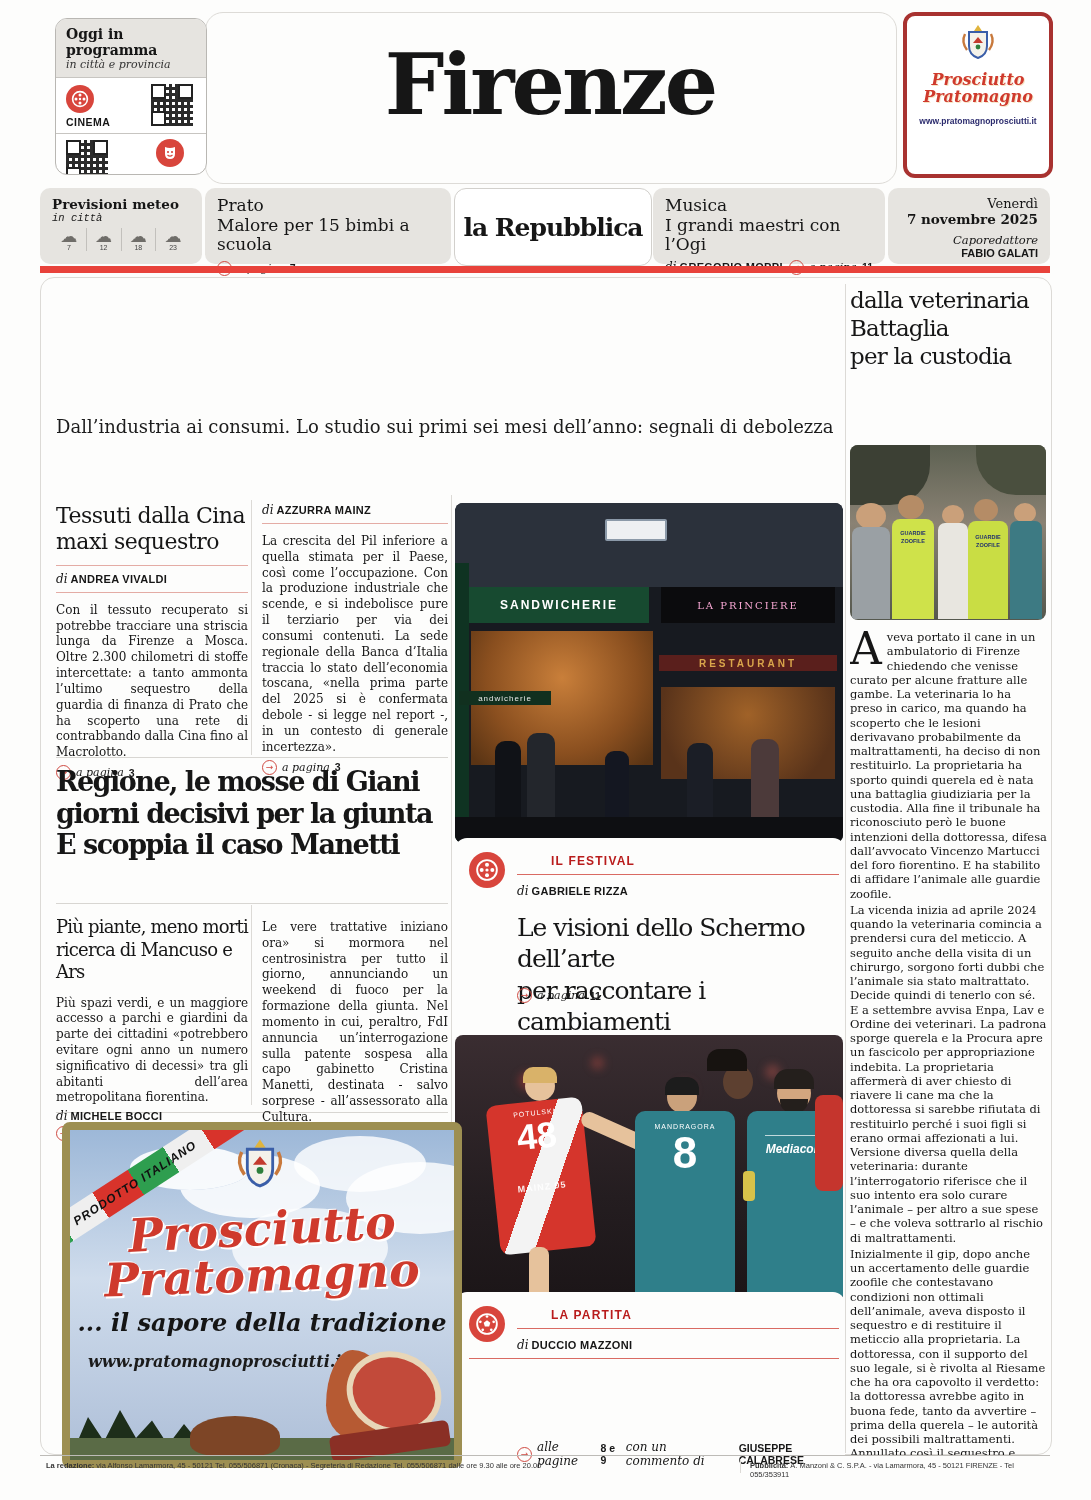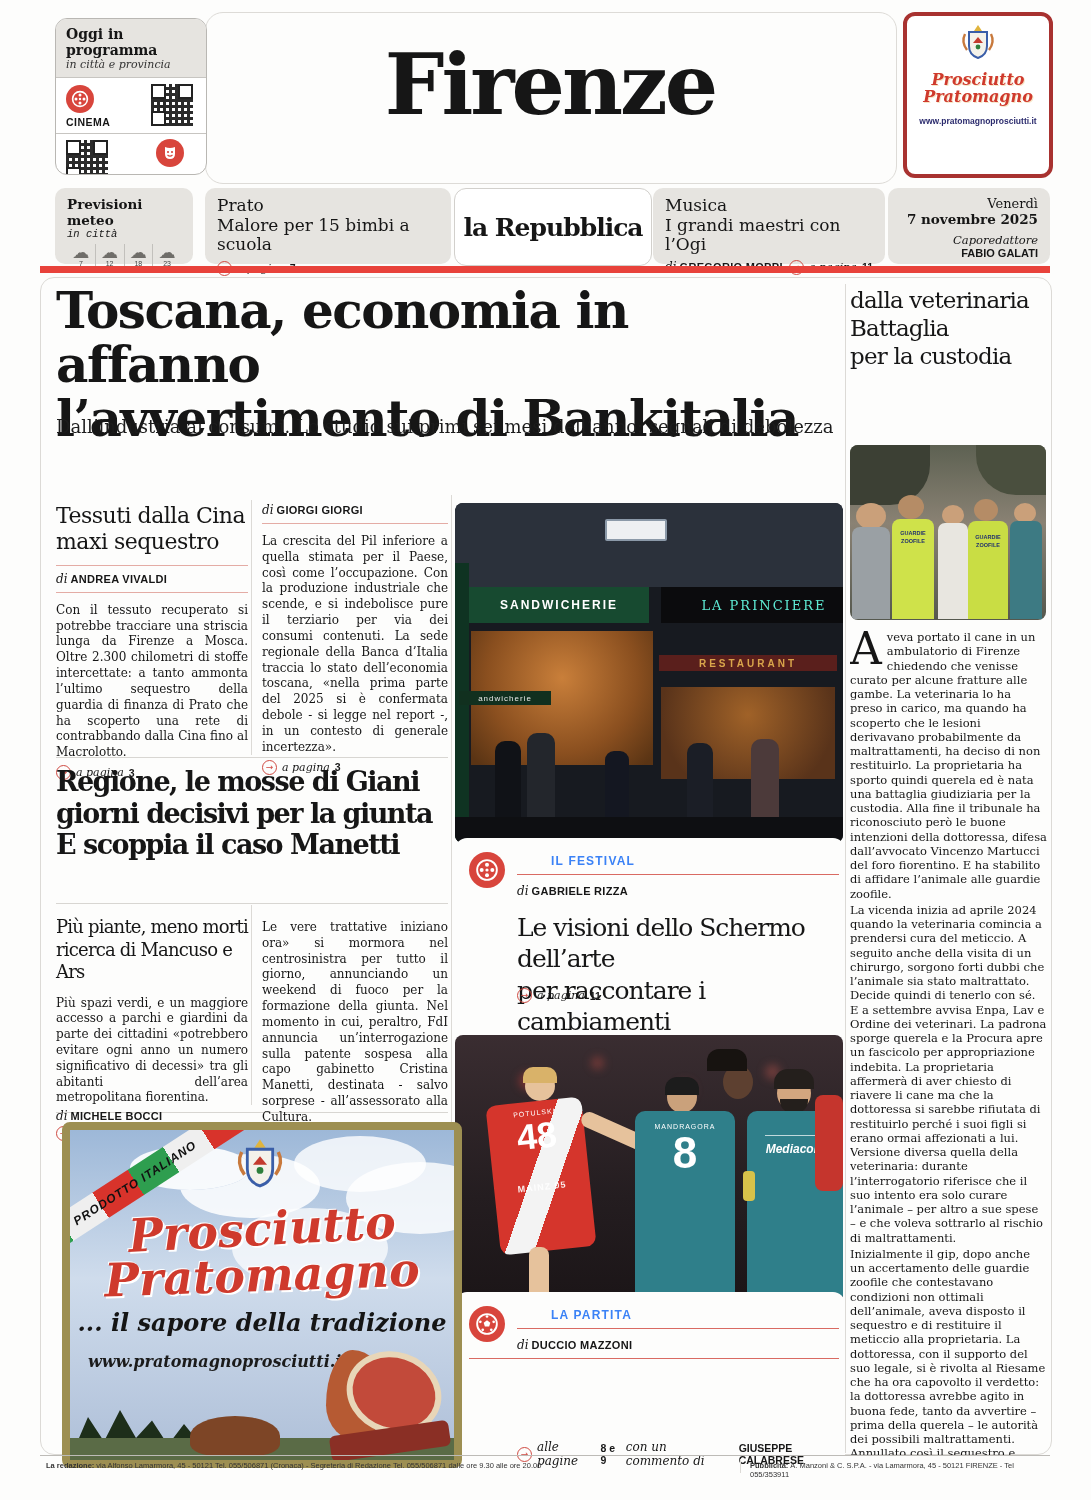--- a/index.html
+++ b/index.html
@@ -41,21 +41,21 @@
   
   #lead-h{left:56px;top:284px;width:790px;font-size:50px;font-weight:bold;letter-spacing:-1.5px;line-height:1.08;}
   #lead-deck{left:56px;top:413px;width:790px;font-size:18px;line-height:1.5;color:#1c1c1c;}
   
   .h-serif{font-weight:normal;letter-spacing:-.5px;}
   .byline{font-size:12px;font-style:italic;}
   .byline b{font-family:"Liberation Sans",sans-serif;font-style:normal;font-size:11px;letter-spacing:.3px;margin-left:3px;}
   .rule-pink{height:1px;background:#e4aca5;}
   .body-txt{font-size:12px;line-height:1.32;text-align:justify;}
   
-  .kicker{font-family:"Liberation Sans",sans-serif;font-weight:bold;font-size:12px;letter-spacing:1.2px;color:#3b82f6;padding-left:34px;}
+  .kicker{font-family:"Liberation Sans",sans-serif;font-weight:bold;font-size:12px;letter-spacing:1.2px;color:#b91c1c;padding-left:34px;}
   .rule-red{height:1px;background:#d96a62;}
   
   .photo{border-radius:8px;overflow:hidden;}
   
   #footer-line{left:40px;top:1455px;width:1010px;height:1px;background:#bdbbb7;}
   .foot{font-family:"Liberation Sans",sans-serif;font-size:7.5px;color:#333;}
   .foot b{margin-right:2px;}
   
   .drop p.first::first-letter{float:left;font-size:44px;line-height:34px;padding:2px 5px 0 0;}
   .drop p{margin:0 0 2px 0;}
@@ -121,21 +121,21 @@
       <path d="M19 13 l5 6 h-10 Z" fill="#c43b2e"></path>
       <circle cx="19" cy="23" r="2.4" fill="#2e7f3c"></circle>
       <path d="M6 10 q-4 8 2 16" stroke="#c8793c" stroke-width="2.4" fill="none"></path>
       <path d="M32 10 q4 8 -2 16" stroke="#c8793c" stroke-width="2.4" fill="none"></path>
     </svg>
     <div class="script-red" style="font-size:16px;line-height:1.05;">Prosciutto</div>
     <div class="script-red" style="font-size:16px;line-height:1.05;">Pratomagno</div>
     <div class="sans b" style="font-size:8.5px;color:#2c2c6e;margin-top:10px;">www.pratomagnoprosciutti.it</div>
   </div>
 
-  <div class="stripcard" style="left:55px;width:138px;">
+  <div class="stripcard" style="left:40px;width:162px;">
     <div class="b" style="font-size:13.5px;">Previsioni meteo</div>
     <div class="it" style="font-size:10.5px;font-family:Liberation Mono, monospace;">in città</div>
     <div style="display:flex;margin-top:4px;">
       <div class="wcell">
           <div class="cloud">☁</div>
           <div class="hour">7</div>
         </div>
       <div class="wcell">
           <div class="cloud">☁</div>
           <div class="hour">12</div>
@@ -181,24 +181,20 @@
   <div class="stripcard" style="left:888px;width:162px;text-align:right;">
     <div style="font-size:13px;">Venerdì</div>
     <div class="b" style="font-size:13.5px;">7 novembre 2025</div>
     <div class="it" style="font-size:11.5px;margin-top:6px;">Caporedattore</div>
     <div class="sans b" style="font-size:11px;">FABIO GALATI</div>
   </div>
 
   <div class="abs" id="redbar"></div>
   <div class="abs" id="frame"></div>
 
-  <div class="abs" id="lead-h">
-    <div>Toscana, economia in affanno</div>
-    <div>l’avvertimento di Bankitalia</div>
-  </div>
   <div class="abs" id="lead-deck">
     <div>Dall’industria ai consumi. Lo studio sui primi sei mesi dell’anno: segnali di debolezza</div>
   </div>
 
   <div class="vline" style="left:451px;top:495px;height:958px;"></div>
   <div class="vline" style="left:845px;top:284px;height:1169px;"></div>
   <div class="vline" style="left:251px;top:500px;height:255px;"></div>
   <div class="vline" style="left:251px;top:905px;height:200px;"></div>
   <div class="hline" style="left:56px;top:757px;width:392px;"></div>
   <div class="hline" style="left:56px;top:903px;width:392px;"></div>
@@ -214,21 +210,21 @@
     <div class="rule-pink" style="margin:6px 0 10px;"></div>
     <div class="body-txt">Con il tessuto recuperato si potrebbe tracciare una striscia lunga da Firenze a Mosca. Oltre 2.300 chilometri di stoffe intercettate: a tanto ammonta l’ultimo sequestro della guardia di finanza di Prato che ha scoperto una rete di contrabbando dalla Cina fino al Macrolotto.</div>
     <div class="pageref" style="margin-top:4px;">
       <span class="ico">→</span>
       <span class="lbl">a pagina</span>
       <b>3</b>
     </div>
   </div>
 
   <div class="abs" style="left:262px;top:503px;width:186px;">
-    <div class="byline"><span>di</span><b>GIORGI GIORGI</b></div>
+    <div class="byline"><span>di</span><b>AZZURRA MAINZ</b></div>
     <div class="rule-pink" style="margin:6px 0 10px;"></div>
     <div class="body-txt">La crescita del Pil inferiore a quella stimata per il Paese, così come l’occupazione. Con la produzione industriale che scende, e si indebolisce pure il terziario per via dei consumi contenuti. La sede regionale della Banca d’Italia traccia lo stato dell’economia toscana, «nella prima parte del 2025 si è confermata debole - si legge nel report -, in un contesto di generale incertezza».</div>
     <div class="pageref" style="margin-top:4px;">
       <span class="ico">→</span>
       <span class="lbl">a pagina</span>
       <b>3</b>
     </div>
   </div>
 
   <div class="abs b" style="left:56px;top:766px;width:394px;font-size:27px;letter-spacing:-1.5px;line-height:1.17;">
@@ -258,21 +254,21 @@
       <span class="lbl">a pagina</span>
       <b>5</b>
     </div>
   </div>
 
   <div class="abs photo" style="left:455px;top:503px;width:388px;height:340px;background:#171a20;">
     <div class="abs" style="left:0;top:0;width:388px;height:84px;background:#2b313b;"></div>
     <div class="abs" style="left:150px;top:16px;width:58px;height:18px;background:#eef0f2;border:2px solid #8b99a8;border-radius:2px;"></div>
     <div class="abs" style="left:0;top:60px;width:14px;height:280px;background:#0f3322;"></div>
     <div class="abs sans b" style="left:14px;top:84px;width:180px;height:36px;background:#174a30;color:#fff;font-size:12px;letter-spacing:2px;display:flex;align-items:center;justify-content:center;">SANDWICHERIE</div>
-    <div class="abs" style="left:206px;top:84px;width:174px;height:36px;background:#0b0b0d;color:#5eead4;font-size:13px;letter-spacing:2px;display:flex;align-items:center;justify-content:center;padding-left:16px;">LA PRINCIERE</div>
+    <div class="abs" style="left:206px;top:84px;width:174px;height:36px;background:#0b0b0d;color:#f9a8d4;font-size:10px;letter-spacing:2px;display:flex;align-items:center;justify-content:center;">LA PRINCIERE</div>
     <div class="abs sans b" style="left:204px;top:152px;width:178px;height:16px;background:#5a1f1c;color:#d9a54b;font-size:10px;letter-spacing:3px;display:flex;align-items:center;justify-content:center;">RESTAURANT</div>
     <div class="abs" style="left:16px;top:128px;width:182px;height:134px;background:radial-gradient(circle at 50% 35%,#c97f3a,#8a4f1f 60%,#5a3414 95%);"></div>
     <div class="abs sans" style="left:4px;top:188px;width:92px;height:14px;background:#11301f;color:#e8e8e8;font-size:8px;letter-spacing:1px;display:flex;align-items:center;justify-content:center;">andwicherie</div>
     <div class="abs" style="left:206px;top:184px;width:174px;height:92px;background:radial-gradient(circle at 50% 30%,#a06228,#59331a 80%);"></div>
     <div class="abs" style="left:40px;top:238px;width:26px;height:82px;background:#101217;border-radius:10px 10px 0 0;"></div>
     <div class="abs" style="left:72px;top:230px;width:28px;height:92px;background:#23262c;border-radius:10px 10px 0 0;"></div>
     <div class="abs" style="left:150px;top:248px;width:24px;height:74px;background:#141721;border-radius:9px 9px 0 0;"></div>
     <div class="abs" style="left:232px;top:240px;width:26px;height:84px;background:#1b1e26;border-radius:10px 10px 0 0;"></div>
     <div class="abs" style="left:296px;top:236px;width:28px;height:90px;background:#4c3a3a;border-radius:10px 10px 0 0;"></div>
     <div class="abs" style="left:0;bottom:0;width:388px;height:26px;background:#0e0f12;"></div>

